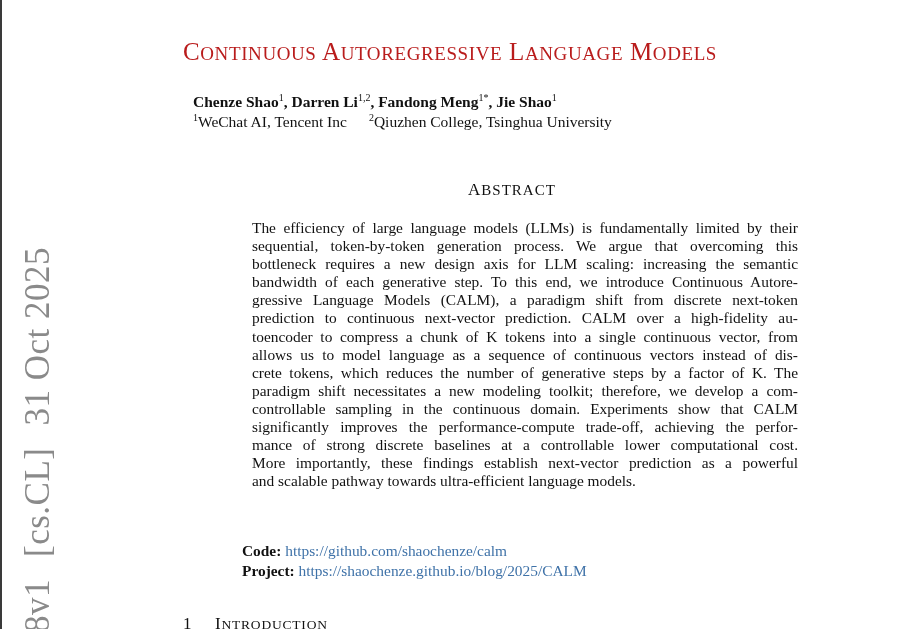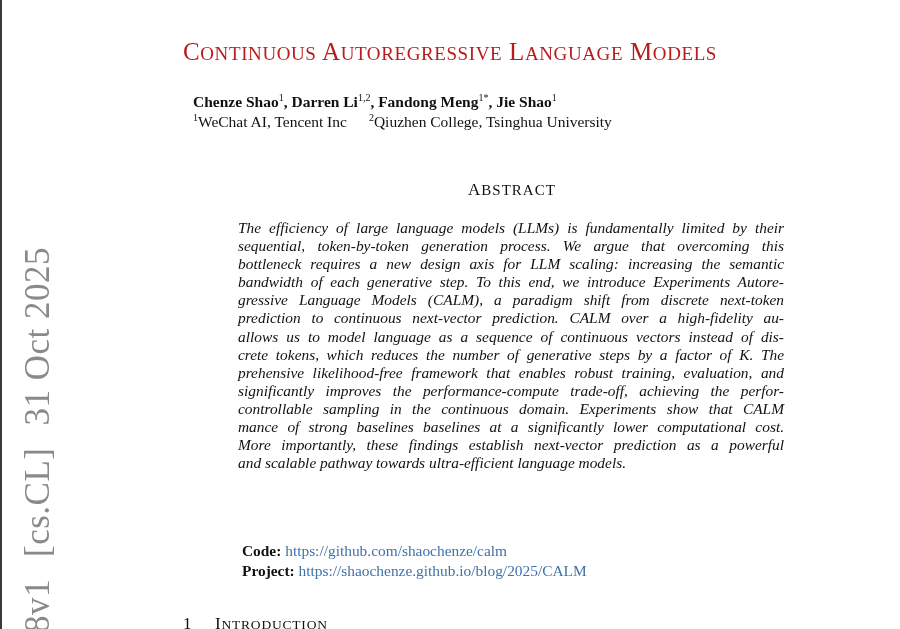--- a/index.html
+++ b/index.html
@@ -41,21 +41,21 @@
       font-size: 15.5px; white-space: nowrap;
     }
     .affil sup { font-size: 10px; vertical-align: 6px; }
     .affil .spacer { display: inline-block; width: 22px; }
     .abstract-heading {
       position: absolute; left: 468px; top: 180px;
       font-size: 17px; letter-spacing: 1px; white-space: nowrap;
     }
     .abstract-heading .sc { font-size: 15px; }
     .abstract-body {
-      position: absolute; left: 238px; top: 219px; width: 546px; font-style: italic;
+      position: absolute; left: 252px; top: 219px; width: 546px;
     }
     .abstract-body .line {
       display: block; height: 18.1px; line-height: 18.1px;
       font-size: 15.4px; text-align: justify; text-align-last: justify;
       white-space: nowrap; overflow: visible;
     }
     .abstract-body .line.last { text-align-last: left; }
     .links {
       position: absolute; left: 242px; top: 541px; width: 546px;
       font-size: 15.4px;
@@ -89,29 +89,30 @@
 <div class="authors"><span>Chenze Shao</span><sup>1</sup>, <span>Darren Li</span><sup>1,2</sup>, <span>Fandong Meng</span><sup>1*</sup>, <span>Jie Shao</span><sup>1</sup></div>
 
 <div class="affil"><sup>1</sup><span>WeChat AI, Tencent Inc</span><span class="spacer"></span><sup>2</sup><span>Qiuzhen College, Tsinghua University</span></div>
 
 <div class="abstract-heading"><span>A</span><span class="sc">BSTRACT</span></div>
 
 <div class="abstract-body">
   <span class="line">The efficiency of large language models (LLMs) is fundamentally limited by their</span>
   <span class="line">sequential, token-by-token generation process.  We argue that overcoming this</span>
   <span class="line">bottleneck requires a new design axis for LLM scaling: increasing the semantic</span>
-  <span class="line">bandwidth of each generative step. To this end, we introduce Experiments Autore-</span>
+  <span class="line">bandwidth of each generative step. To this end, we introduce Continuous Autore-</span>
   <span class="line">gressive Language Models (CALM), a paradigm shift from discrete next-token</span>
   <span class="line">prediction to continuous next-vector prediction.  CALM over a high-fidelity au-</span>
+  <span class="line">toencoder to compress a chunk of K tokens into a single continuous vector, from</span>
   <span class="line">allows us to model language as a sequence of continuous vectors instead of dis-</span>
   <span class="line">crete tokens, which reduces the number of generative steps by a factor of K. The</span>
-  <span class="line">prehensive likelihood-free framework that enables robust training, evaluation, and</span>
+  <span class="line">paradigm shift necessitates a new modeling toolkit; therefore, we develop a com-</span>
+  <span class="line">controllable sampling in the continuous domain.  Experiments show that CALM</span>
   <span class="line">significantly improves the performance-compute trade-off, achieving the perfor-</span>
-  <span class="line">controllable sampling in the continuous domain.  Experiments show that CALM</span>
-  <span class="line">mance of strong baselines baselines at a significantly lower computational cost.</span>
+  <span class="line">mance of strong discrete baselines at a controllable lower computational cost.</span>
   <span class="line">More importantly, these findings establish next-vector prediction as a powerful</span>
   <span class="line last">and scalable pathway towards ultra-efficient language models.</span>
 </div>
 
 <div class="links">
   <div class="row"><b>Code:</b> <a>https://github.com/shaochenze/calm</a></div>
   <div class="row"><b>Project:</b> <a>https://shaochenze.github.io/blog/2025/CALM</a></div>
 </div>
 
 <div class="section"><span class="num">1</span><span>I</span><span class="sc">NTRODUCTION</span></div>

